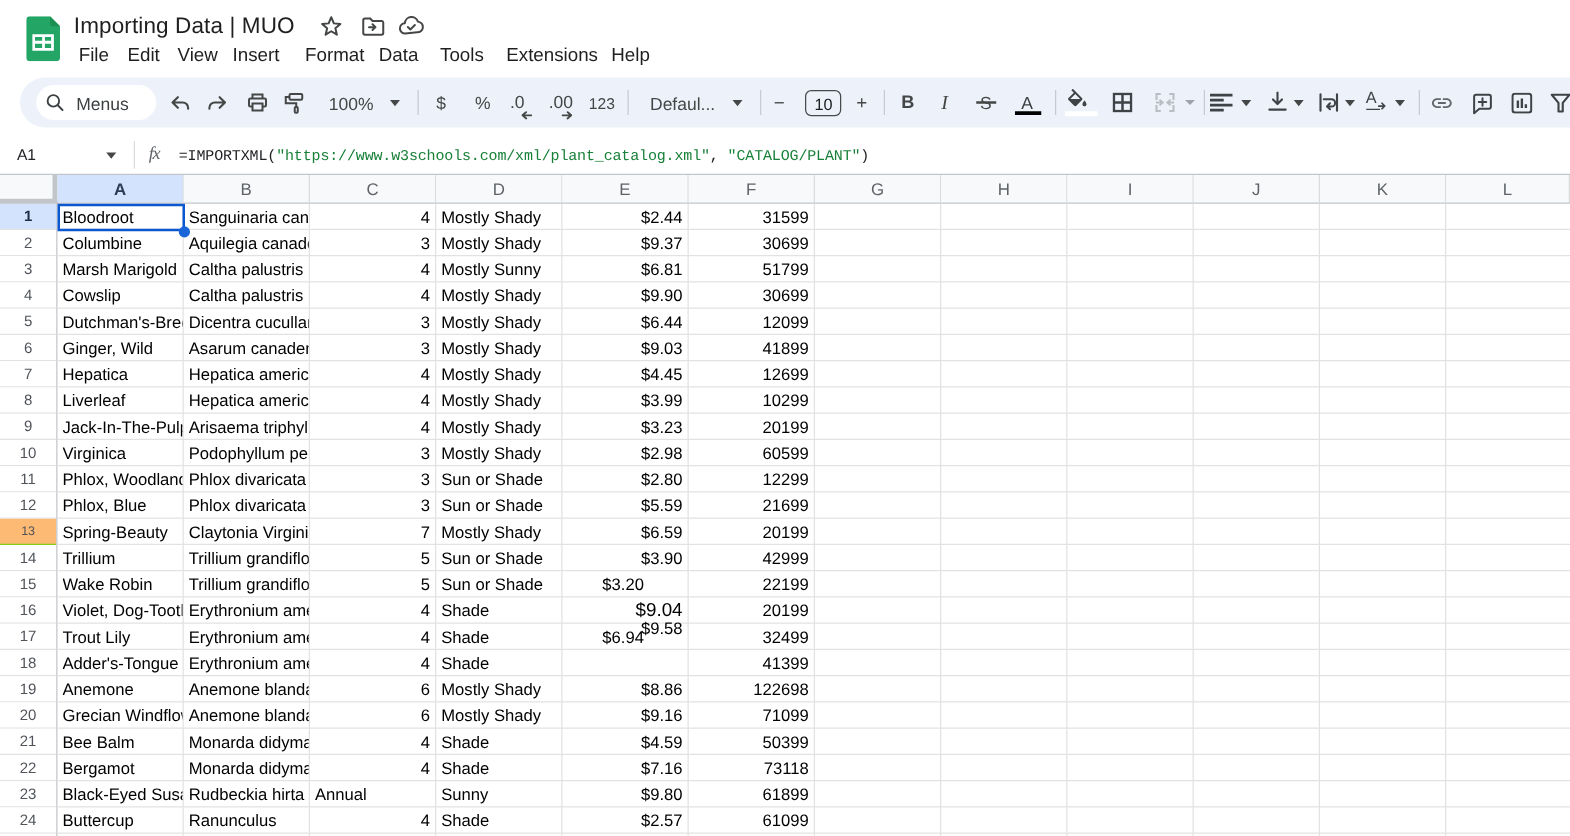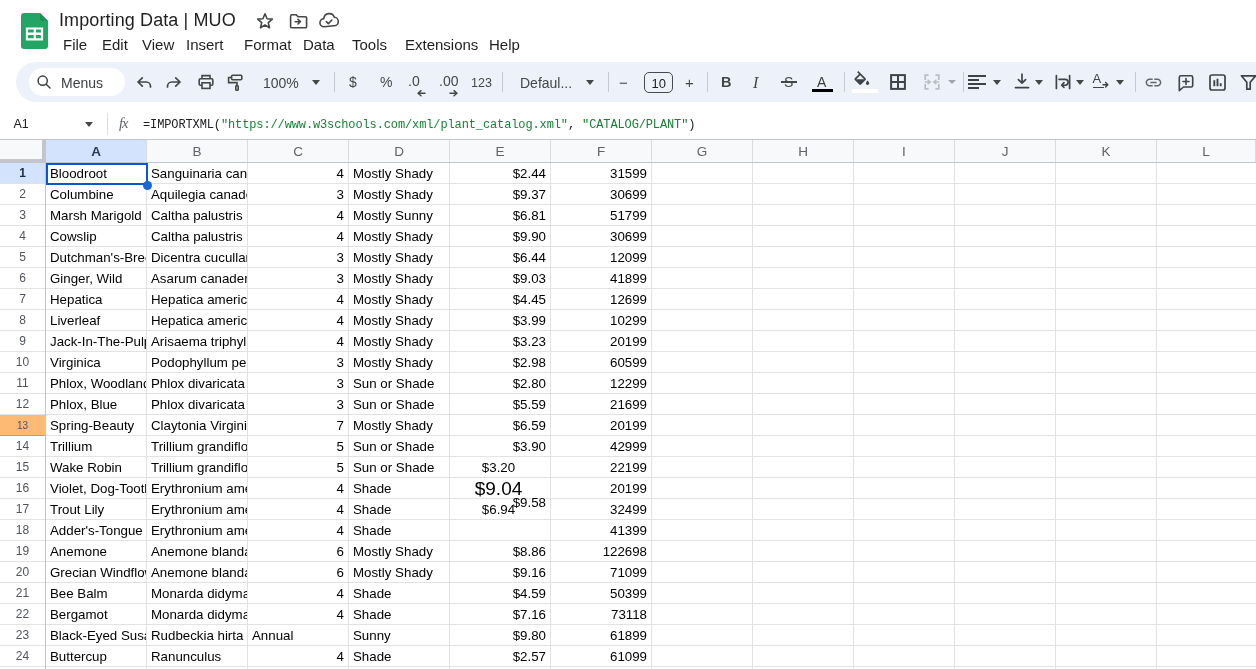--- a/index.html
+++ b/index.html
@@ -304,21 +304,21 @@
 <div style="font-size:13.3px;color:#000;line-height:22px;white-space:nowrap;overflow:hidden;position:absolute;left:50px;top:457px;width:96px">Wake Robin</div>
 <div style="font-size:13.3px;color:#000;line-height:22px;white-space:nowrap;overflow:hidden;position:absolute;left:151px;top:457px;width:96px">Trillium grandiflorum</div>
 <div style="font-size:13.3px;color:#000;line-height:22px;white-space:nowrap;overflow:hidden;position:absolute;left:249px;top:457px;width:95px;text-align:right">5</div>
 <div style="font-size:13.3px;color:#000;line-height:22px;white-space:nowrap;overflow:hidden;position:absolute;left:353px;top:457px;width:96px">Sun or Shade</div>
 <div style="font-size:13.3px;color:#000;line-height:22px;white-space:nowrap;overflow:hidden;position:absolute;left:451px;top:457px;width:95px;text-align:center">$3.20</div>
 <div style="font-size:13.3px;color:#000;line-height:22px;white-space:nowrap;overflow:hidden;position:absolute;left:552px;top:457px;width:95px;text-align:right">22199</div>
 <div style="font-size:13.3px;color:#000;line-height:22px;white-space:nowrap;overflow:hidden;position:absolute;left:50px;top:478px;width:96px">Violet, Dog-Tooth</div>
 <div style="font-size:13.3px;color:#000;line-height:22px;white-space:nowrap;overflow:hidden;position:absolute;left:151px;top:478px;width:96px">Erythronium americanum</div>
 <div style="font-size:13.3px;color:#000;line-height:22px;white-space:nowrap;overflow:hidden;position:absolute;left:249px;top:478px;width:95px;text-align:right">4</div>
 <div style="font-size:13.3px;color:#000;line-height:22px;white-space:nowrap;overflow:hidden;position:absolute;left:353px;top:478px;width:96px">Shade</div>
-<div style="font-size:19px;color:#000;line-height:22px;white-space:nowrap;overflow:hidden;position:absolute;left:451px;top:478px;width:95px;text-align:center">$9.04</div>
+<div style="font-size:15px;color:#000;line-height:22px;white-space:nowrap;overflow:hidden;position:absolute;left:451px;top:478px;width:95px;text-align:right">$9.04</div>
 <div style="font-size:13.3px;color:#000;line-height:22px;white-space:nowrap;overflow:hidden;position:absolute;left:552px;top:478px;width:95px;text-align:right">20199</div>
 <div style="font-size:13.3px;color:#000;line-height:22px;white-space:nowrap;overflow:hidden;position:absolute;left:50px;top:499px;width:96px">Trout Lily</div>
 <div style="font-size:13.3px;color:#000;line-height:22px;white-space:nowrap;overflow:hidden;position:absolute;left:151px;top:499px;width:96px">Erythronium americanum</div>
 <div style="font-size:13.3px;color:#000;line-height:22px;white-space:nowrap;overflow:hidden;position:absolute;left:249px;top:499px;width:95px;text-align:right">4</div>
 <div style="font-size:13.3px;color:#000;line-height:22px;white-space:nowrap;overflow:hidden;position:absolute;left:353px;top:499px;width:96px">Shade</div>
 <div style="font-size:13.3px;color:#000;line-height:22px;white-space:nowrap;overflow:hidden;position:absolute;left:451px;top:499px;width:95px;text-align:center">$6.94</div>
 <div style="font-size:13.3px;color:#000;line-height:22px;white-space:nowrap;overflow:hidden;position:absolute;left:552px;top:499px;width:95px;text-align:right">32499</div>
 <div style="font-size:13.3px;color:#000;line-height:22px;white-space:nowrap;overflow:hidden;position:absolute;left:50px;top:520px;width:96px">Adder's-Tongue</div>
 <div style="font-size:13.3px;color:#000;line-height:22px;white-space:nowrap;overflow:hidden;position:absolute;left:151px;top:520px;width:96px">Erythronium americanum</div>
 <div style="font-size:13.3px;color:#000;line-height:22px;white-space:nowrap;overflow:hidden;position:absolute;left:249px;top:520px;width:95px;text-align:right">4</div>

